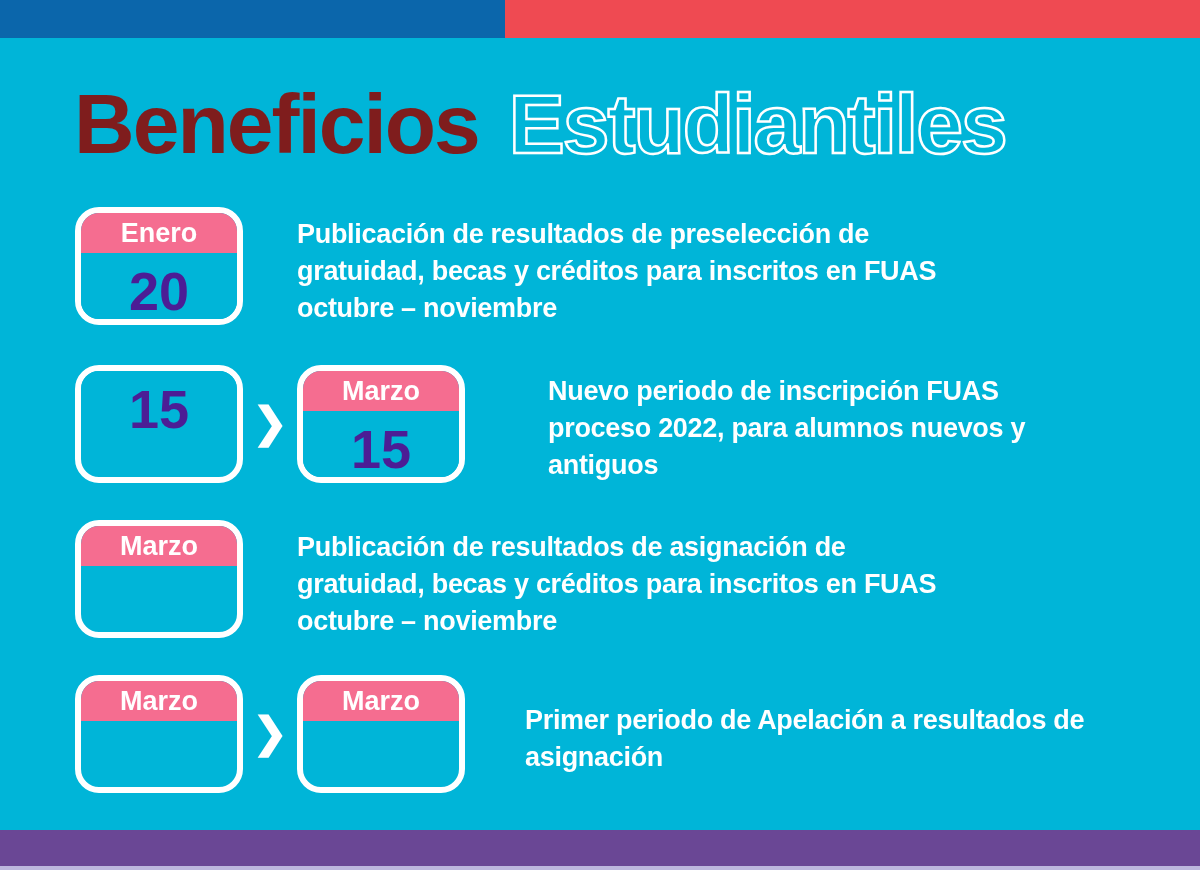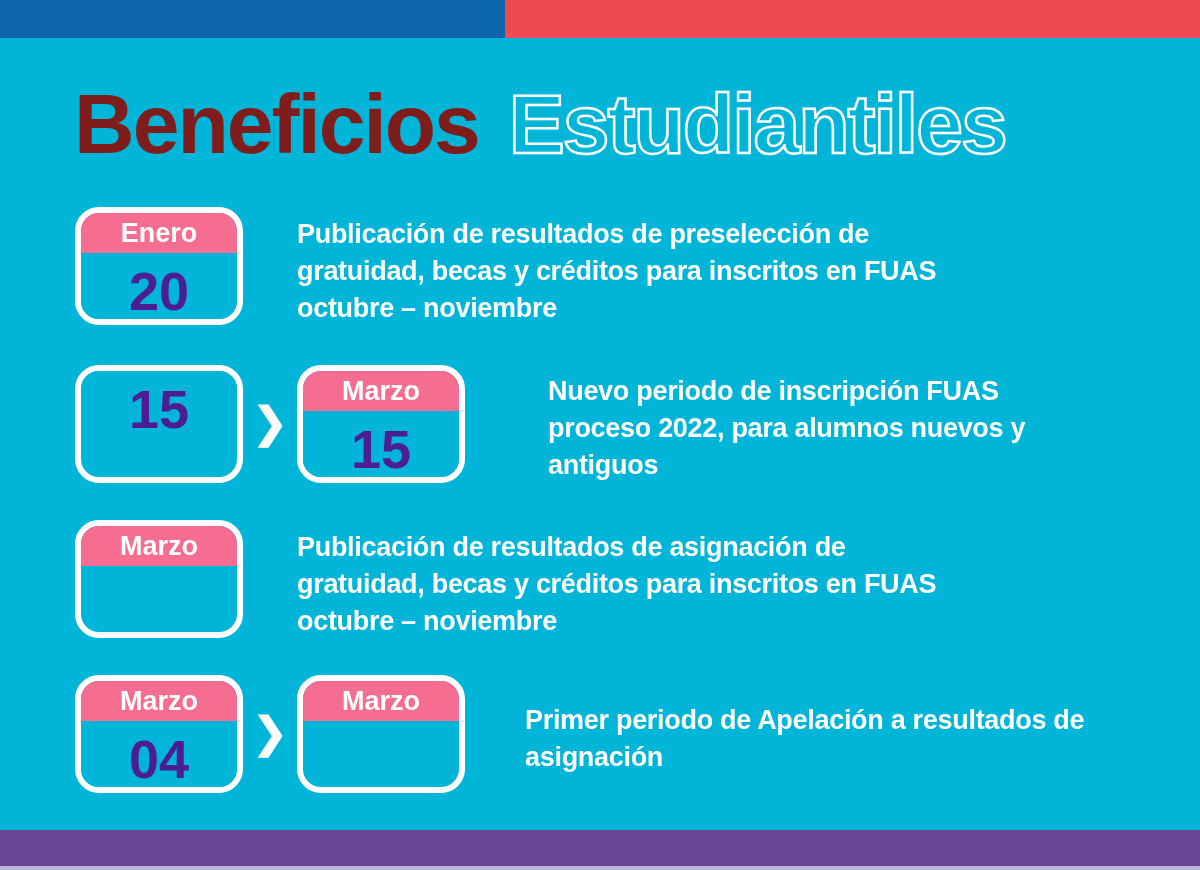--- a/index.html
+++ b/index.html
@@ -118,21 +118,20 @@
   <div class="row" style="top:520px">
     <div class="badge">
       <div class="badge-month">Marzo</div>
     </div>
     <div class="desc desc-near">Publicación de resultados de asignación de gratuidad, becas y créditos para inscritos en FUAS octubre – noviembre</div>
   </div>
 
   <div class="row" style="top:675px">
     <div class="badge">
       <div class="badge-month">Marzo</div>
-      <div class="badge-day">04</div>
     </div>
     <div class="chevron">❯</div>
     <div class="badge second">
       <div class="badge-month">Marzo</div>
     </div>
     <div class="desc desc-far-wide">Primer periodo de Apelación a resultados de asignación</div>
   </div>
 
   <div class="bottombar-purple"></div>
   <div class="bottombar-light"></div>

